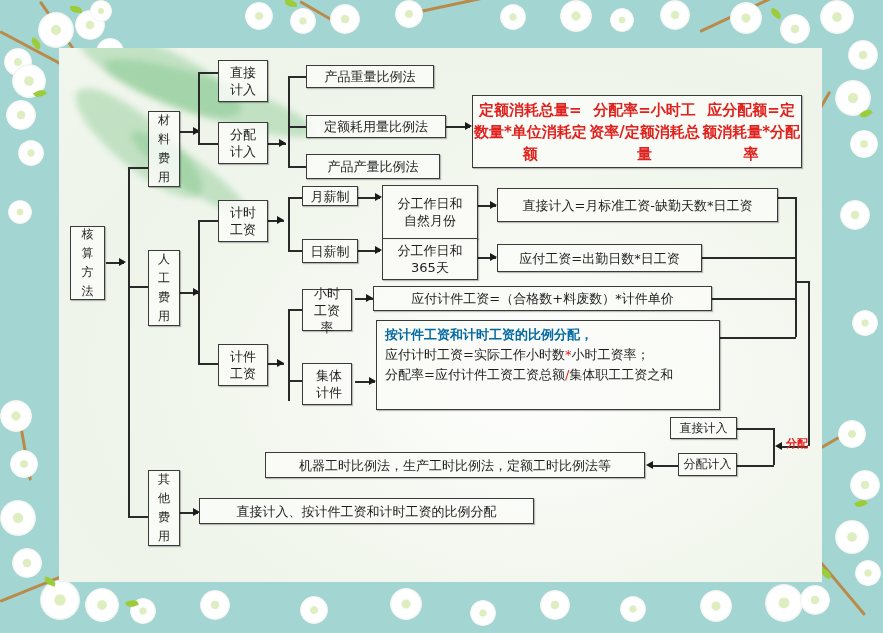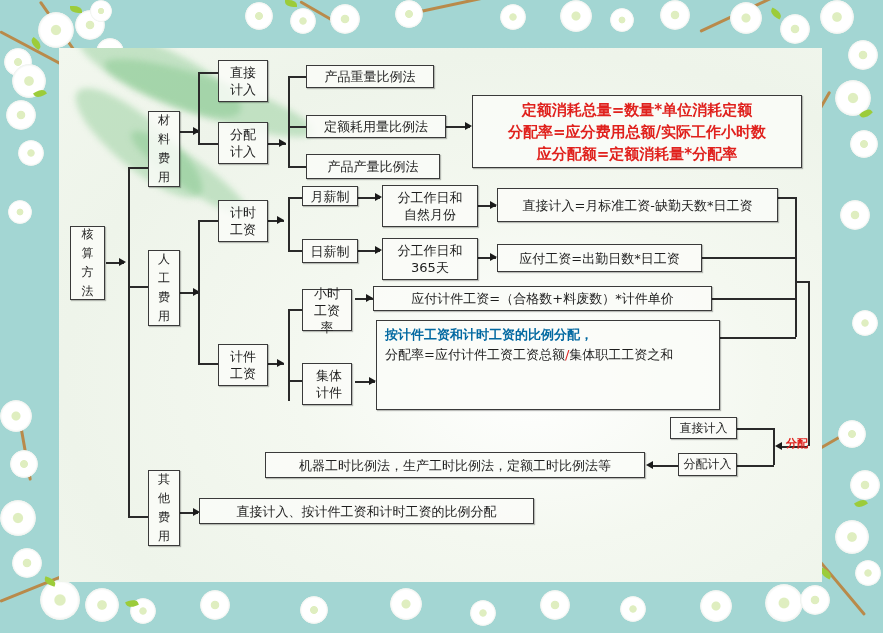--- a/index.html
+++ b/index.html
@@ -212,39 +212,39 @@
 </div>
 <div class="box" style="left:306px;top:65px;width:128px;height:23px;">
   <span>产品重量比例法</span>
 </div>
 <div class="box" style="left:306px;top:115px;width:140px;height:23px;">
   <span>定额耗用量比例法</span>
 </div>
 <div class="box" style="left:306px;top:154px;width:134px;height:25px;">
   <span>产品产量比例法</span>
 </div>
-<div class="box" style="left:472px;top:95px;width:330px;height:73px;flex-direction:column;">
+<div class="box" style="left:472px;top:95px;width:330px;height:73px;flex-direction:row;">
   <div class="formula-red">定额消耗总量=数量*单位消耗定额</div>
-  <div class="formula-red">分配率=应分费用总额/实际工作小时数</div>
+  <div class="formula-red">分配率=小时工资率/定额消耗总量</div>
   <div class="formula-red">应分配额=定额消耗量*分配率</div>
 </div>
 
 <div class="box" style="left:148px;top:250px;width:32px;height:76px;">
   <span class="vtext">人工费用</span>
 </div>
 <div class="box" style="left:218px;top:200px;width:50px;height:42px;">
   <span style="width:30px">计时工资</span>
 </div>
 <div class="box" style="left:302px;top:186px;width:56px;height:20px;">
   <span>月薪制</span>
 </div>
 <div class="box" style="left:302px;top:239px;width:56px;height:24px;">
   <span>日薪制</span>
 </div>
-<div class="box" style="left:382px;top:185px;width:96px;height:42px;">
+<div class="box" style="left:382px;top:185px;width:96px;height:54px;">
   <span style="width:70px">分工作日和自然月份</span>
 </div>
 <div class="box" style="left:382px;top:238px;width:96px;height:42px;">
   <span style="width:70px">分工作日和365天</span>
 </div>
 <div class="box" style="left:497px;top:188px;width:281px;height:34px;">
   <span>直接计入=月标准工资-缺勤天数*日工资</span>
 </div>
 <div class="box" style="left:497px;top:244px;width:205px;height:28px;">
   <span>应付工资=出勤日数*日工资</span>
@@ -257,20 +257,21 @@
   <span style="width:30px">小时工资率</span>
 </div>
 <div class="box" style="left:302px;top:363px;width:50px;height:42px;text-align:right;">
   <span style="width:30px">集体计件</span>
 </div>
 <div class="box" style="left:373px;top:286px;width:339px;height:25px;">
   <span>应付计件工资=（合格数+料废数）*计件单价</span>
 </div>
 <div class="box multi" style="left:376px;top:320px;width:344px;height:90px;">
   <div class="red">按计件工资和计时工资的比例分配，</div>
+  <div><span>应付计时工资=实际工作小时数</span><span class="star">*</span><span>小时工资率；</span></div>
   <div><span>分配率=应付计件工资工资总额</span><span class="star">/</span><span>集体职工工资之和</span></div>
 </div>
 
 <div class="box" style="left:670px;top:417px;width:67px;height:22px;font-size:12px;">
   <span>直接计入</span>
 </div>
 <div class="box" style="left:678px;top:453px;width:59px;height:23px;font-size:12px;">
   <span>分配计入</span>
 </div>
 <span style="position:absolute;left:786px;top:436px;font-size:11px;color:#e0211d;font-weight:bold;">分配</span>

